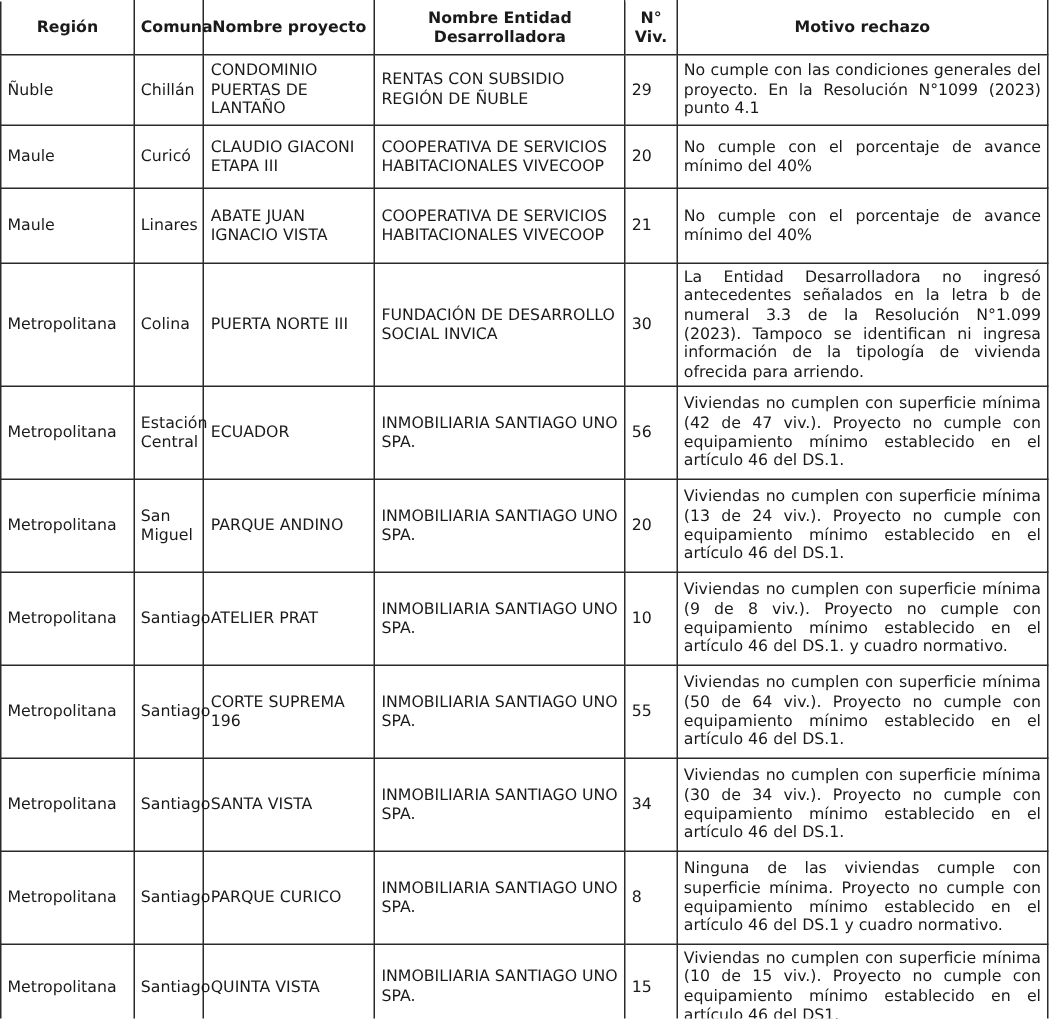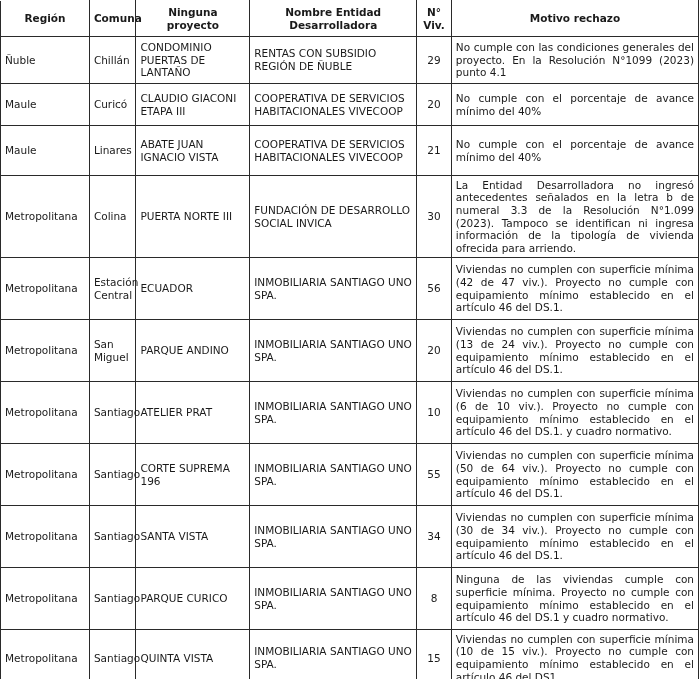--- a/index.html
+++ b/index.html
@@ -18,21 +18,21 @@
       padding: 2px 4px;
       vertical-align: middle;
       line-height: 12.6px;
     }
     th {
       font-weight: bold;
       text-align: center;
       height: 31px;
       border-top: 1px solid #ffffff;
     }
-    td.c-num { text-align: center; }
+    td.c-num { }
     td.c-motivo { text-align: justify; text-align-last: left; }
     tr.r1 td { height: 42px; }
     tr.r2 td { height: 37px; }
     tr.r3 td { height: 45px; }
     tr.r4 td { height: 77px; }
     tr.r5 td, tr.r6 td, tr.r7 td, tr.r8 td, tr.r9 td, tr.r10 td { height: 57px; }
     tr.r11 td { height: 52px; }
     .col-region { width: 82px; }
     .col-comuna { width: 43px; }
     .col-proyecto { width: 105px; }
@@ -49,21 +49,21 @@
       <col class="col-comuna">
       <col class="col-proyecto">
     <col class="col-entidad">
       <col class="col-viv">
       <col class="col-motivo">
   </colgroup>
   <thead>
     <tr>
       <th>Región</th>
       <th>Comuna</th>
-      <th>Ninguna proyecto</th>
+      <th>Nombre proyecto</th>
       <th>Nombre Entidad Desarrolladora</th>
       <th>N° Viv.</th>
       <th>Motivo rechazo</th>
     </tr>
   </thead>
   <tbody>
     <tr class="r1">
       <td>Ñuble</td>
       <td>Chillán</td>
       <td>CONDOMINIO PUERTAS DE LANTAÑO</td>
@@ -110,21 +110,21 @@
       <td>INMOBILIARIA SANTIAGO UNO SPA.</td>
       <td class="c-num">20</td>
       <td class="c-motivo">Viviendas no cumplen con superficie mínima (13 de 24 viv.). Proyecto no cumple con equipamiento mínimo establecido en el artículo 46 del DS.1.</td>
     </tr>
     <tr class="r7">
       <td>Metropolitana</td>
       <td>Santiago</td>
       <td>ATELIER PRAT</td>
       <td>INMOBILIARIA SANTIAGO UNO SPA.</td>
       <td class="c-num">10</td>
-      <td class="c-motivo">Viviendas no cumplen con superficie mínima (6 de 10 viv.). Proyecto no cumple con equipamiento mínimo establecido en el artículo 46 del DS.1. y cuadro normativo.</td>
+      <td class="c-motivo">Viviendas no cumplen con superficie mínima (9 de 8 viv.). Proyecto no cumple con equipamiento mínimo establecido en el artículo 46 del DS.1. y cuadro normativo.</td>
     </tr>
     <tr class="r8">
       <td>Metropolitana</td>
       <td>Santiago</td>
       <td>CORTE SUPREMA 196</td>
       <td>INMOBILIARIA SANTIAGO UNO SPA.</td>
       <td class="c-num">55</td>
       <td class="c-motivo">Viviendas no cumplen con superficie mínima (50 de 64 viv.). Proyecto no cumple con equipamiento mínimo establecido en el artículo 46 del DS.1.</td>
     </tr>
     <tr class="r9">

